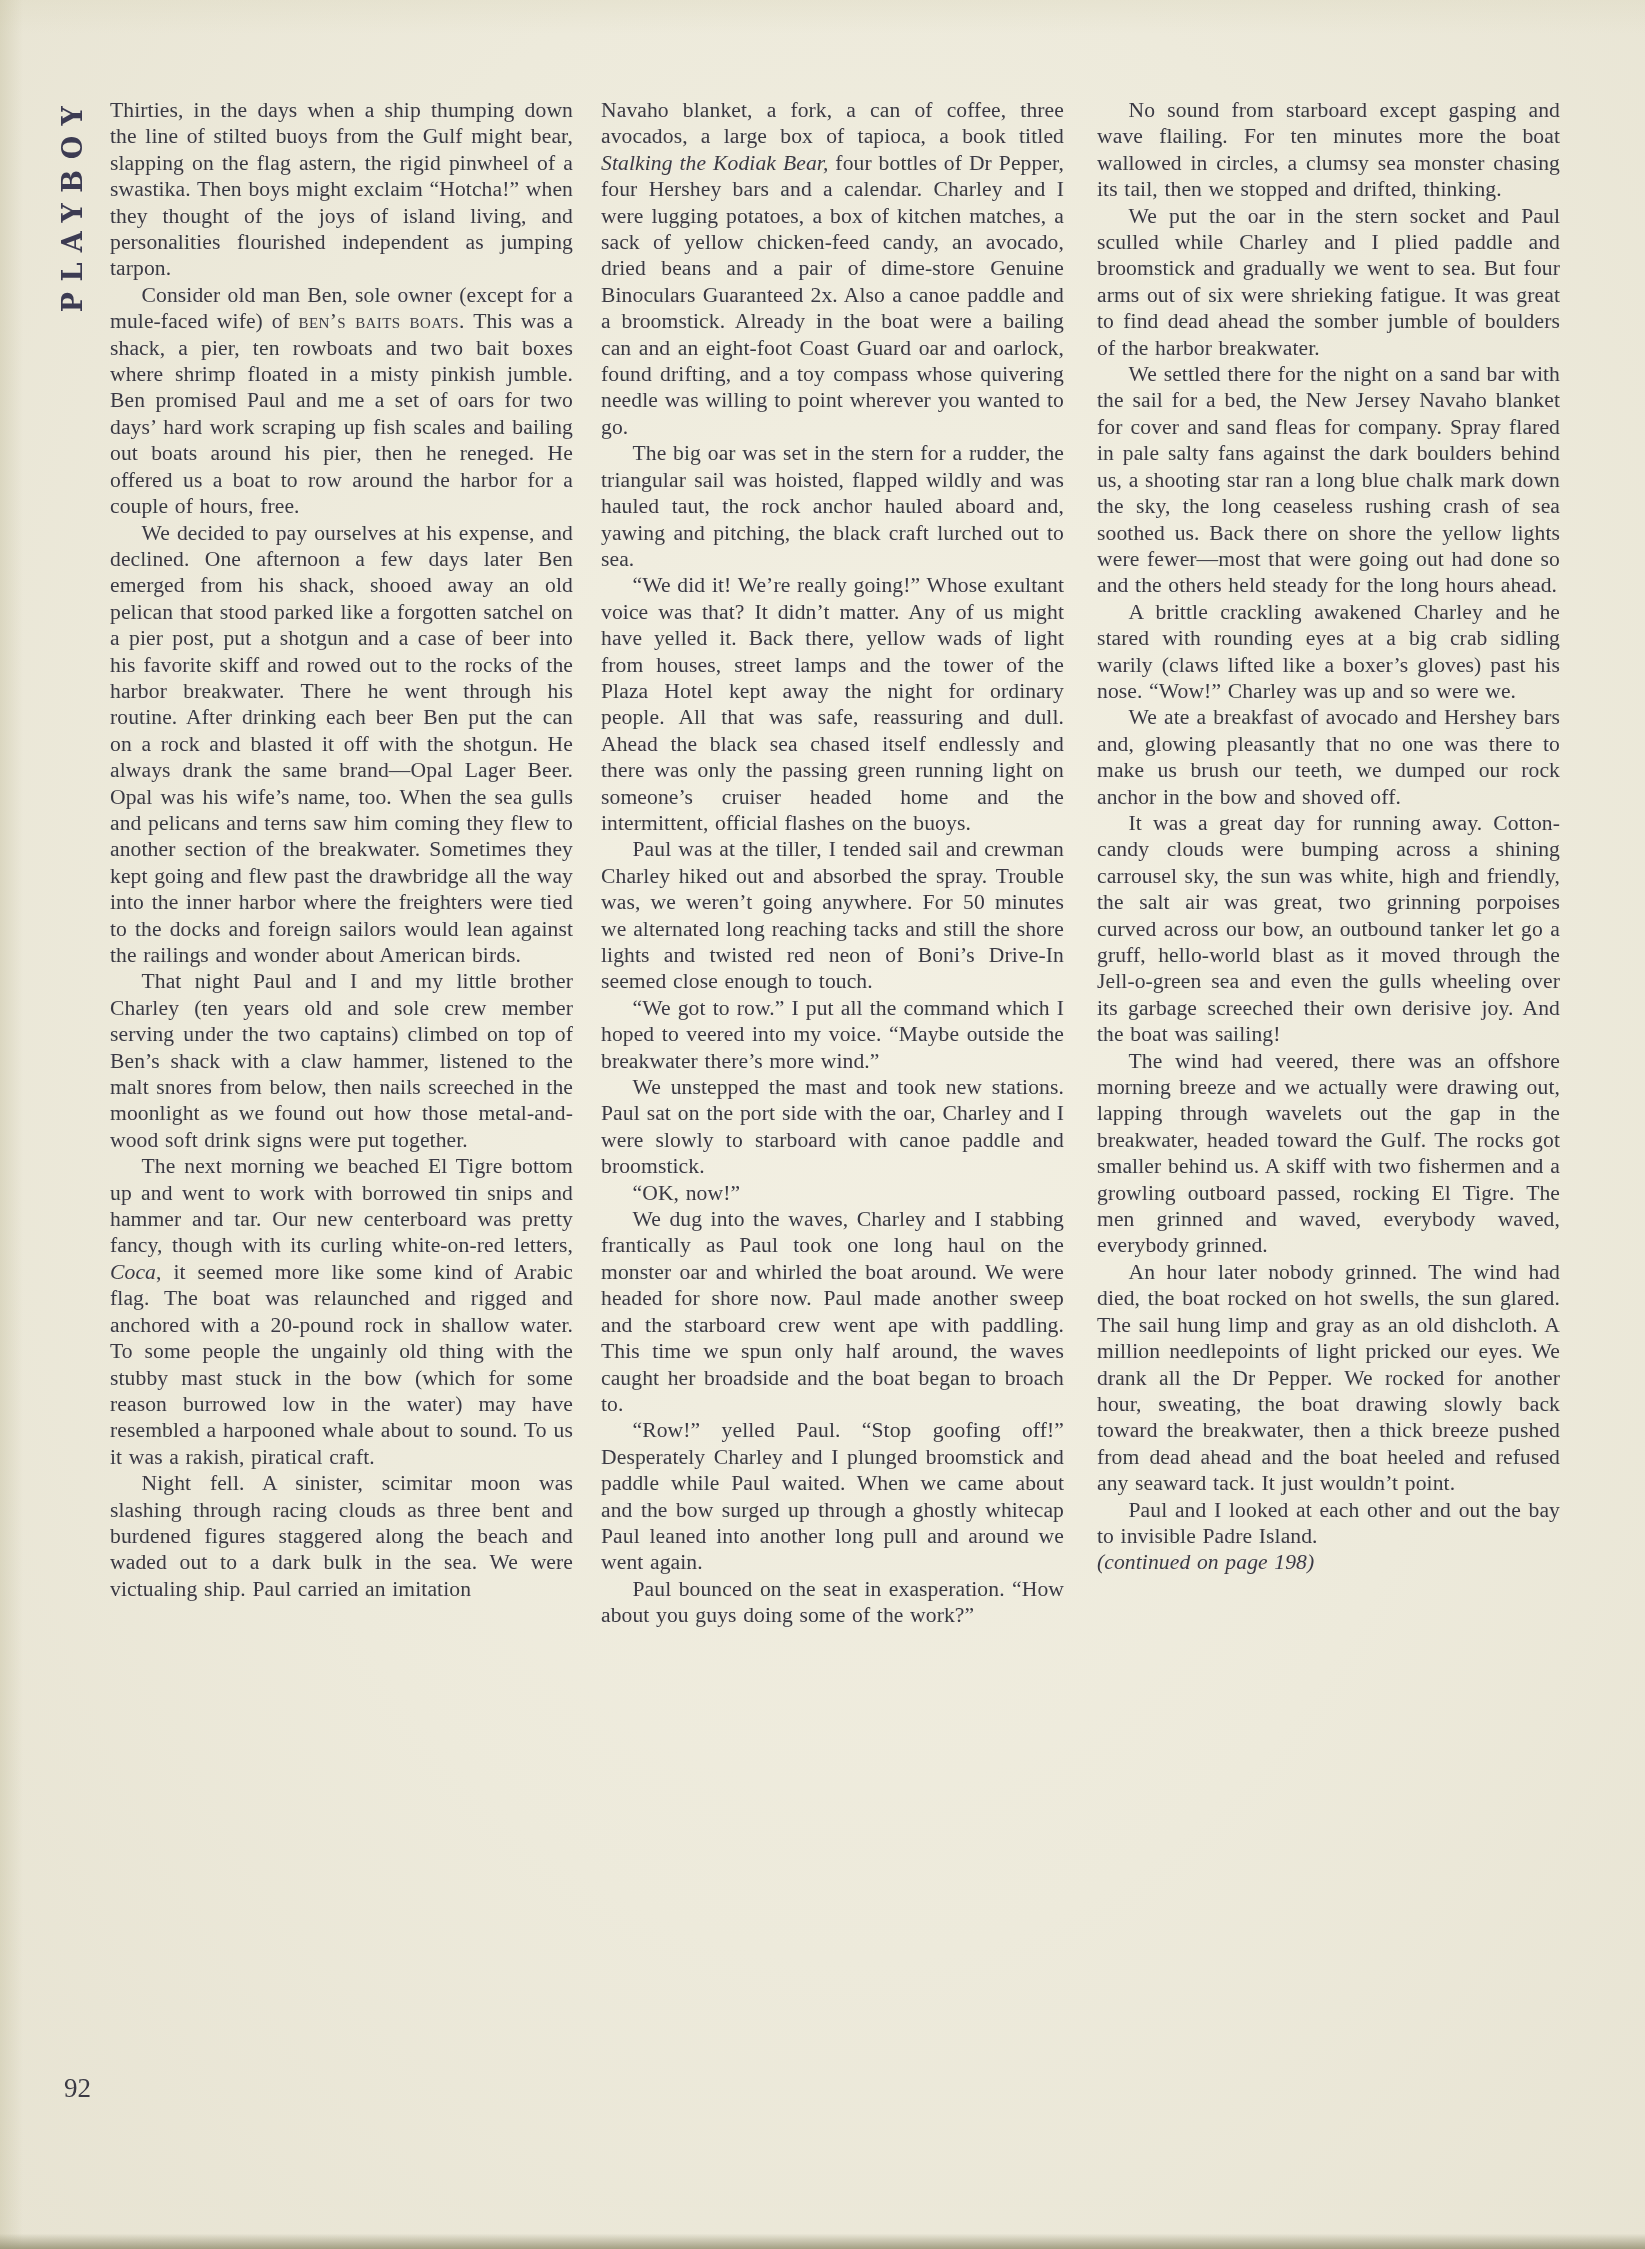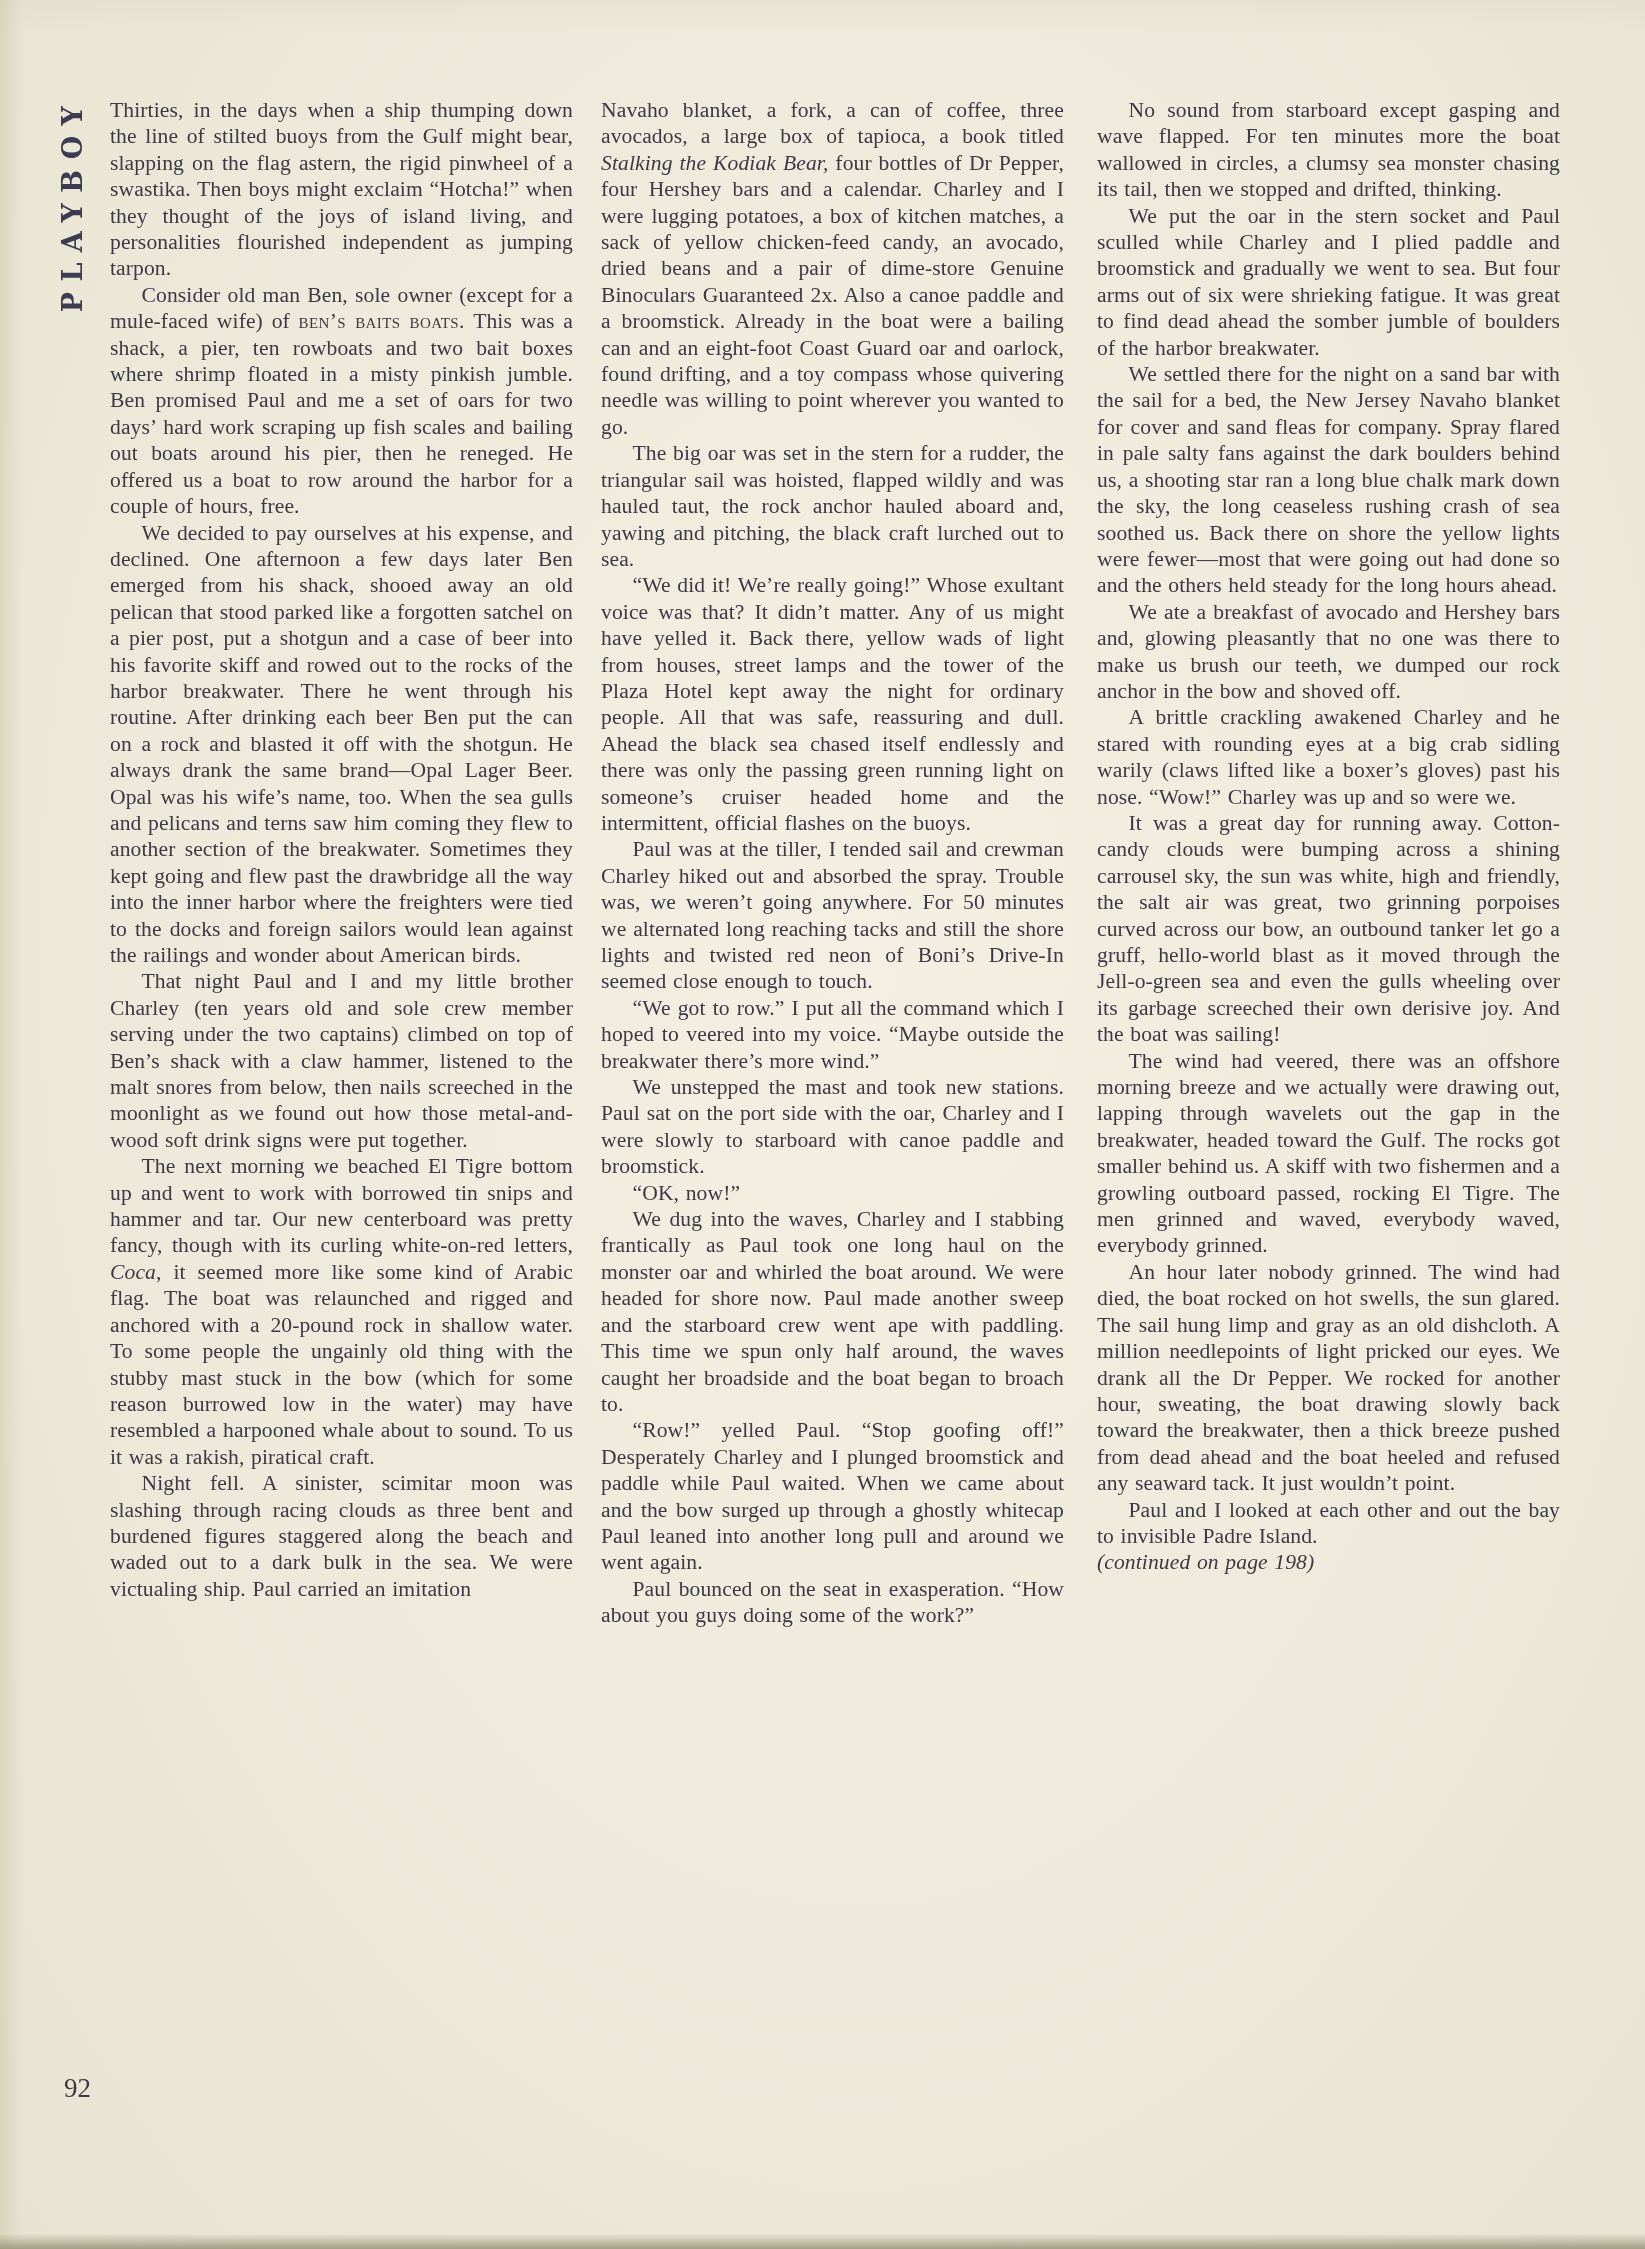--- a/index.html
+++ b/index.html
@@ -61,25 +61,25 @@
       <p><span>“We did it! We’re really going!” Whose exultant voice was that? It didn’t matter. Any of us might have yelled it. Back there, yellow wads of light from houses, street lamps and the tower of the Plaza Hotel kept away the night for ordinary people. All that was safe, reassuring and dull. Ahead the black sea chased itself endlessly and there was only the passing green running light on someone’s cruiser headed home and the intermittent, official flashes on the buoys.</span></p>
       <p><span>Paul was at the tiller, I tended sail and crewman Charley hiked out and absorbed the spray. Trouble was, we weren’t going anywhere. For 50 minutes we alternated long reaching tacks and still the shore lights and twisted red neon of Boni’s Drive-In seemed close enough to touch.</span></p>
       <p><span>“We got to row.” I put all the command which I hoped to veered into my voice. “Maybe outside the breakwater there’s more wind.”</span></p>
       <p><span>We unstepped the mast and took new stations. Paul sat on the port side with the oar, Charley and I were slowly to starboard with canoe paddle and broomstick.</span></p>
       <p><span>“OK, now!”</span></p>
       <p><span>We dug into the waves, Charley and I stabbing frantically as Paul took one long haul on the monster oar and whirled the boat around. We were headed for shore now. Paul made another sweep and the starboard crew went ape with paddling. This time we spun only half around, the waves caught her broadside and the boat began to broach to.</span></p>
       <p><span>“Row!” yelled Paul. “Stop goofing off!” Desperately Charley and I plunged broomstick and paddle while Paul waited. When we came about and the bow surged up through a ghostly whitecap Paul leaned into another long pull and around we went again.</span></p>
       <p><span>Paul bounced on the seat in exasperation. “How about you guys doing some of the work?”</span></p>
     </div>
   <div class="col" id="col3">
-      <p><span>No sound from starboard except gasping and wave flapped. For ten minutes more the boat wallowed in circles, a clumsy sea monster chasing its tail, then we stopped and drifted, thinking.</span></p>
+      <p><span>No sound from starboard except gasping and wave flailing. For ten minutes more the boat wallowed in circles, a clumsy sea monster chasing its tail, then we stopped and drifted, thinking.</span></p>
       <p><span>We put the oar in the stern socket and Paul sculled while Charley and I plied paddle and broomstick and gradually we went to sea. But four arms out of six were shrieking fatigue. It was great to find dead ahead the somber jumble of boulders of the harbor breakwater.</span></p>
       <p><span>We settled there for the night on a sand bar with the sail for a bed, the New Jersey Navaho blanket for cover and sand fleas for company. Spray flared in pale salty fans against the dark boulders behind us, a shooting star ran a long blue chalk mark down the sky, the long ceaseless rushing crash of sea soothed us. Back there on shore the yellow lights were fewer—most that were going out had done so and the others held steady for the long hours ahead.</span></p>
+      <p><span>A brittle crackling awakened Charley and he stared with rounding eyes at a big crab sidling warily (claws lifted like a boxer’s gloves) past his nose. “Wow!” Charley was up and so were we.</span></p>
       <p><span>We ate a breakfast of avocado and Hershey bars and, glowing pleasantly that no one was there to make us brush our teeth, we dumped our rock anchor in the bow and shoved off.</span></p>
-      <p><span>A brittle crackling awakened Charley and he stared with rounding eyes at a big crab sidling warily (claws lifted like a boxer’s gloves) past his nose. “Wow!” Charley was up and so were we.</span></p>
       <p><span>It was a great day for running away. Cotton-candy clouds were bumping across a shining carrousel sky, the sun was white, high and friendly, the salt air was great, two grinning porpoises curved across our bow, an outbound tanker let go a gruff, hello-world blast as it moved through the Jell-o-green sea and even the gulls wheeling over its garbage screeched their own derisive joy. And the boat was sailing!</span></p>
       <p><span>The wind had veered, there was an offshore morning breeze and we actually were drawing out, lapping through wavelets out the gap in the breakwater, headed toward the Gulf. The rocks got smaller behind us. A skiff with two fishermen and a growling outboard passed, rocking El Tigre. The men grinned and waved, everybody waved, everybody grinned.</span></p>
       <p><span>An hour later nobody grinned. The wind had died, the boat rocked on hot swells, the sun glared. The sail hung limp and gray as an old dishcloth. A million needlepoints of light pricked our eyes. We drank all the Dr Pepper. We rocked for another hour, sweating, the boat drawing slowly back toward the breakwater, then a thick breeze pushed from dead ahead and the boat heeled and refused any seaward tack. It just wouldn’t point.</span></p>
       <p><span>Paul and I looked at each other and out the bay to invisible Padre Island. </span><span class="cont">(continued on page 198)</span></p>
     </div>
   <div class="pageno">92</div>
 </div>
 
 
 </body></html>

